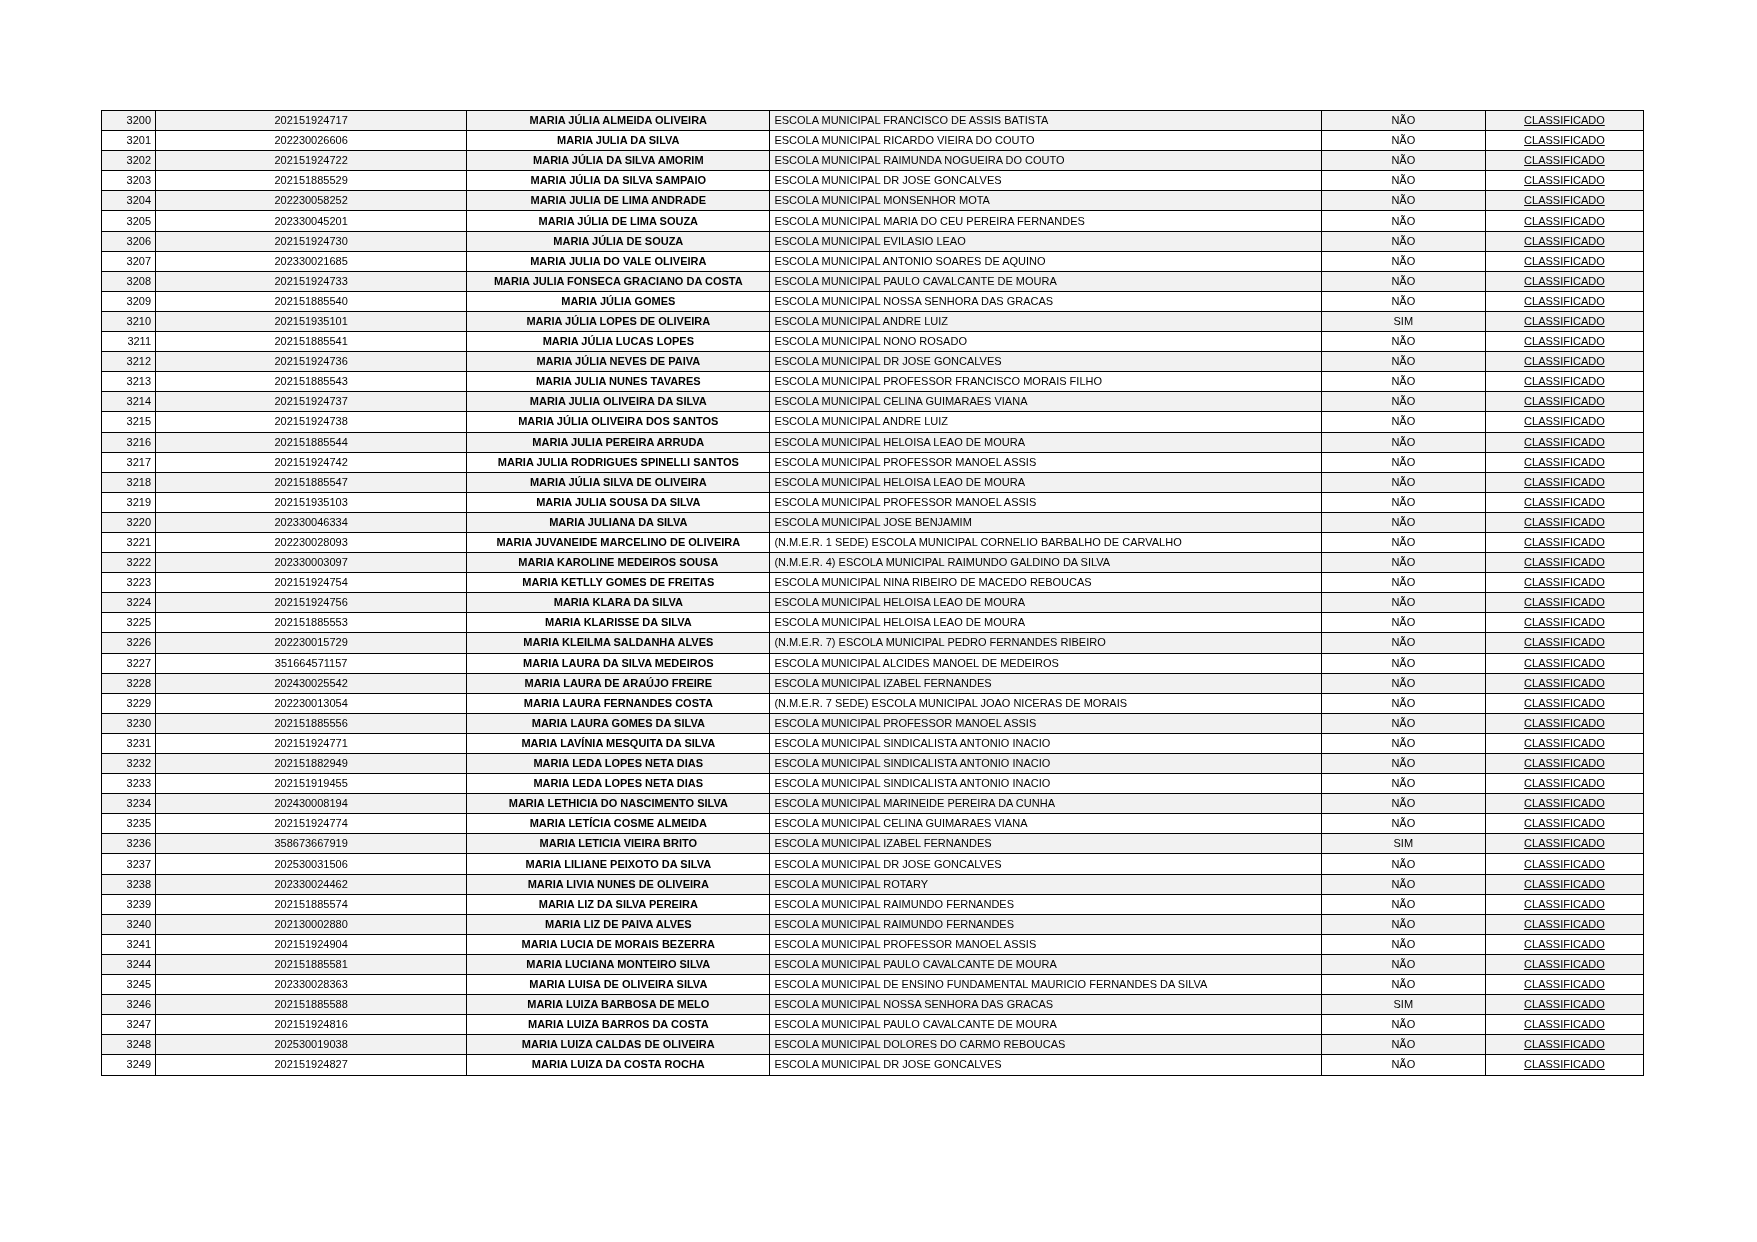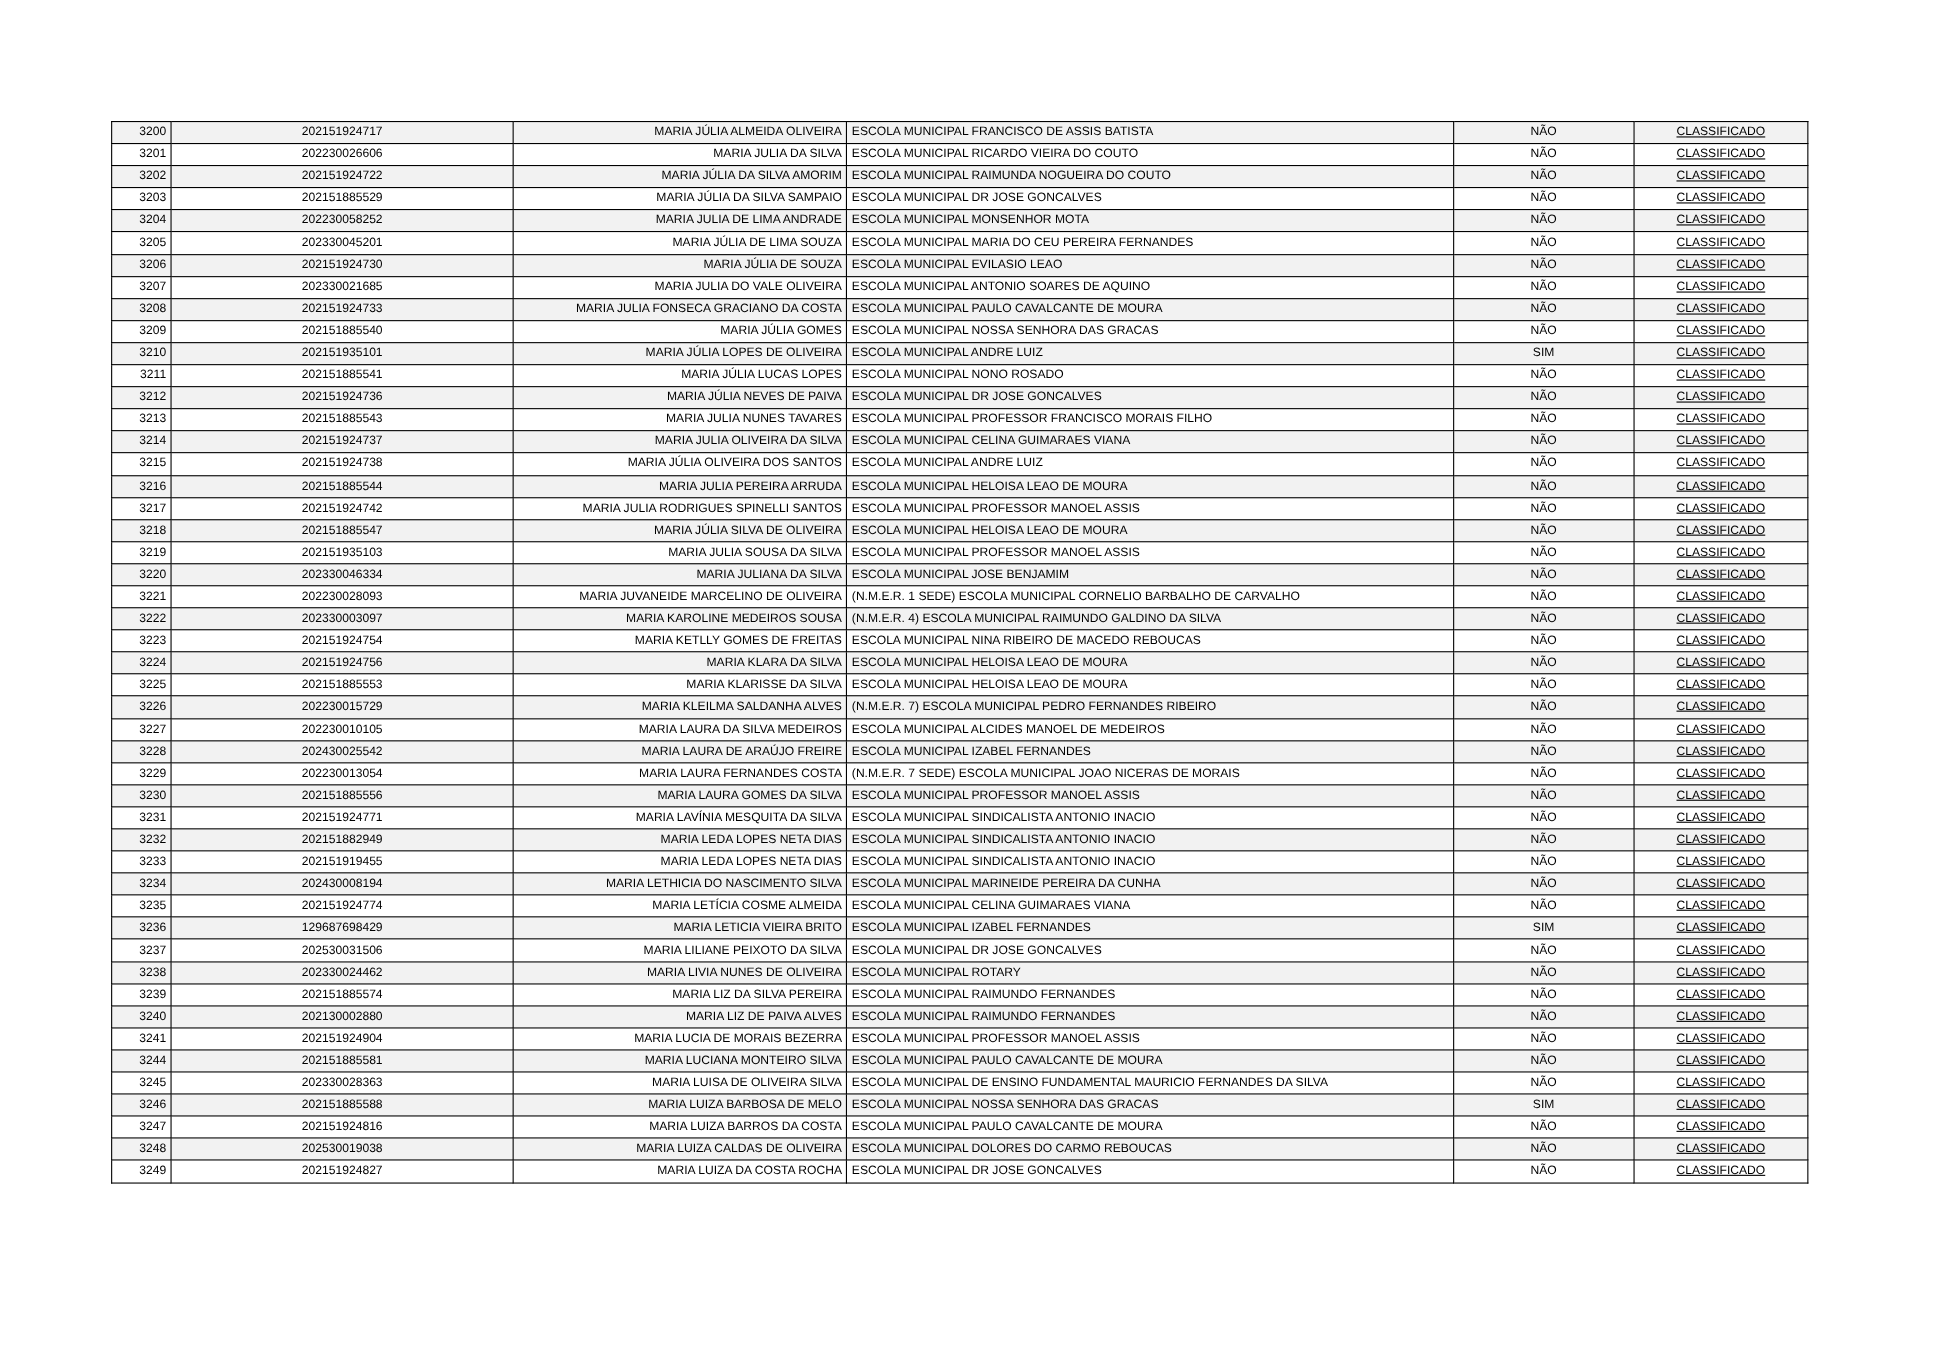--- a/index.html
+++ b/index.html
@@ -32,21 +32,21 @@
     height:19.1px;
     padding:0 4px;
     white-space:nowrap;
     overflow:hidden;
     vertical-align:middle;
   }
   tbody tr:nth-child(odd){background:var(--shade);}
   tbody tr:nth-child(even){background:#ffffff;}
   td.c-num{width:45px;text-align:right;padding-right:5px;}
   td.c-id{width:302px;text-align:center;}
-  td.c-name{width:294px;text-align:right;padding-left:5px;}
+  td.c-name{width:294px;text-align:center;padding-left:5px;font-weight:bold;}
   td.c-school{width:542px;text-align:left;padding-left:5px;}
   td.c-flag{width:155px;text-align:center;}
   td.c-status{width:149px;text-align:center;text-decoration:underline;}
 </style>
 </head>
 <body>
 
 <div class="page">
   <table class="classlist">
     <tbody>
@@ -288,21 +288,21 @@
     <td class="c-num">3226</td>
     <td class="c-id">202230015729</td>
     <td class="c-name">MARIA KLEILMA SALDANHA ALVES</td>
     <td class="c-school">(N.M.E.R. 7) ESCOLA MUNICIPAL PEDRO FERNANDES RIBEIRO</td>
     <td class="c-flag">NÃO</td>
     <td class="c-status">CLASSIFICADO</td>
   </tr>
 
   <tr>
     <td class="c-num">3227</td>
-    <td class="c-id">202230010105</td>
+    <td class="c-id">351664571157</td>
     <td class="c-name">MARIA LAURA DA SILVA MEDEIROS</td>
     <td class="c-school">ESCOLA MUNICIPAL ALCIDES MANOEL DE MEDEIROS</td>
     <td class="c-flag">NÃO</td>
     <td class="c-status">CLASSIFICADO</td>
   </tr>
 
   <tr>
     <td class="c-num">3228</td>
     <td class="c-id">202430025542</td>
     <td class="c-name">MARIA LAURA DE ARAÚJO FREIRE</td>
@@ -369,21 +369,21 @@
     <td class="c-num">3235</td>
     <td class="c-id">202151924774</td>
     <td class="c-name">MARIA LETÍCIA COSME ALMEIDA</td>
     <td class="c-school">ESCOLA MUNICIPAL CELINA GUIMARAES VIANA</td>
     <td class="c-flag">NÃO</td>
     <td class="c-status">CLASSIFICADO</td>
   </tr>
 
   <tr>
     <td class="c-num">3236</td>
-    <td class="c-id">129687698429</td>
+    <td class="c-id">358673667919</td>
     <td class="c-name">MARIA LETICIA VIEIRA BRITO</td>
     <td class="c-school">ESCOLA MUNICIPAL IZABEL FERNANDES</td>
     <td class="c-flag">SIM</td>
     <td class="c-status">CLASSIFICADO</td>
   </tr>
 
   <tr>
     <td class="c-num">3237</td>
     <td class="c-id">202530031506</td>
     <td class="c-name">MARIA LILIANE PEIXOTO DA SILVA</td>

